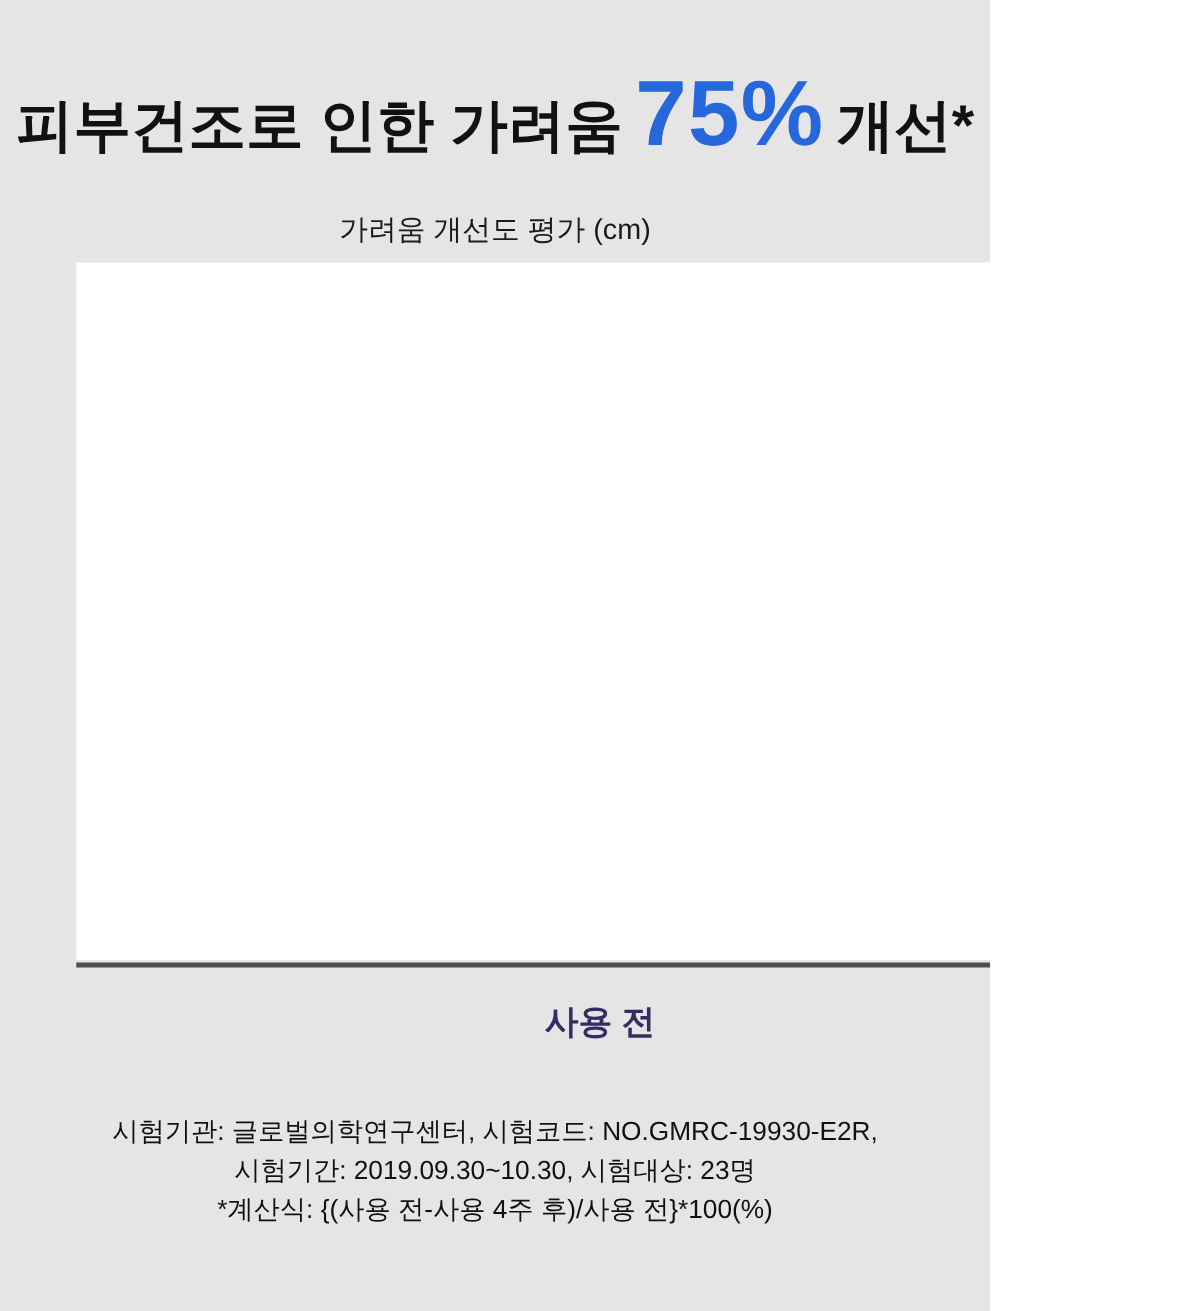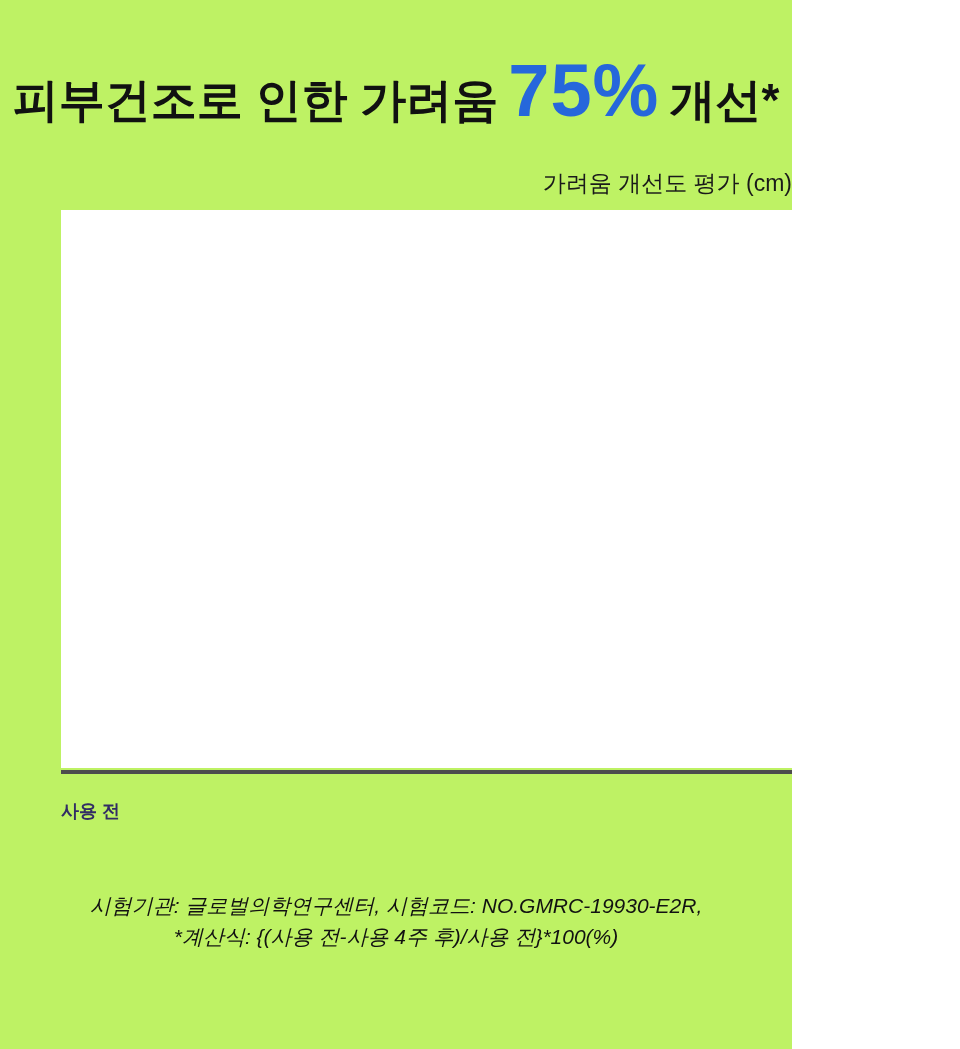--- a/index.html
+++ b/index.html
@@ -5,21 +5,21 @@
   html, body {
     margin: 0;
     padding: 0;
     background: #ffffff;
     font-family: "Liberation Sans", "DejaVu Sans", sans-serif;
   }
   .canvas {
     position: relative;
     width: 792px;
     height: 1049px;
-    background: #bef264;
+    background: #e5e5e5;
     overflow: hidden;
   }
 
   
   .headline {
     position: absolute;
     top: 54px;
     left: 0;
     right: 0;
     text-align: center;
@@ -39,21 +39,21 @@
     margin: 0 10px;
     letter-spacing: 1px;
   }
 
   
   .chart-title {
     position: absolute;
     top: 168px;
     left: 0;
     right: 0;
-    text-align: right;
+    text-align: center;
     font-size: 23px;
     color: #1a1a1a;
     font-weight: 400;
   }
 
   
   .plot-area {
     position: absolute;
     top: 210px;
     left: 61px;
@@ -75,39 +75,38 @@
   
   .axis-labels {
     position: absolute;
     top: 800px;
     left: 61px;
     width: 838px;
     display: flex;
   }
   .axis-label {
     flex: 1;
-    text-align: left;
-    font-size: 18px;
+    text-align: center;
+    font-size: 27px;
     font-weight: bold;
     color: #322D64;
     line-height: 1.3;
   }
 
   
   .footnote {
     position: absolute;
     top: 890px;
     left: 0;
     right: 0;
     text-align: center;
     font-size: 21px;
     line-height: 31px;
     color: #111111;
     font-weight: 400;
-    font-style: italic;
   }
 </style>
 </head>
 <body>
 
 <div class="canvas">
 
   <div class="headline">
     <span class="t-part">피부건조로 인한 가려움</span><span class="t-num">75%</span><span class="t-part">개선*</span>
   </div>
@@ -117,16 +116,17 @@
   <div class="plot-area"></div>
 
   <div class="axis-line"></div>
 
   <div class="axis-labels">
     <div class="axis-label">사용 전</div>
   </div>
 
   <div class="footnote">
     <div>시험기관: 글로벌의학연구센터, 시험코드: NO.GMRC-19930-E2R,</div>
+    <div>시험기간: 2019.09.30~10.30, 시험대상: 23명</div>
     <div>*계산식: {(사용 전-사용 4주 후)/사용 전}*100(%)</div>
   </div>
 
 </div>
 
 </body></html>

